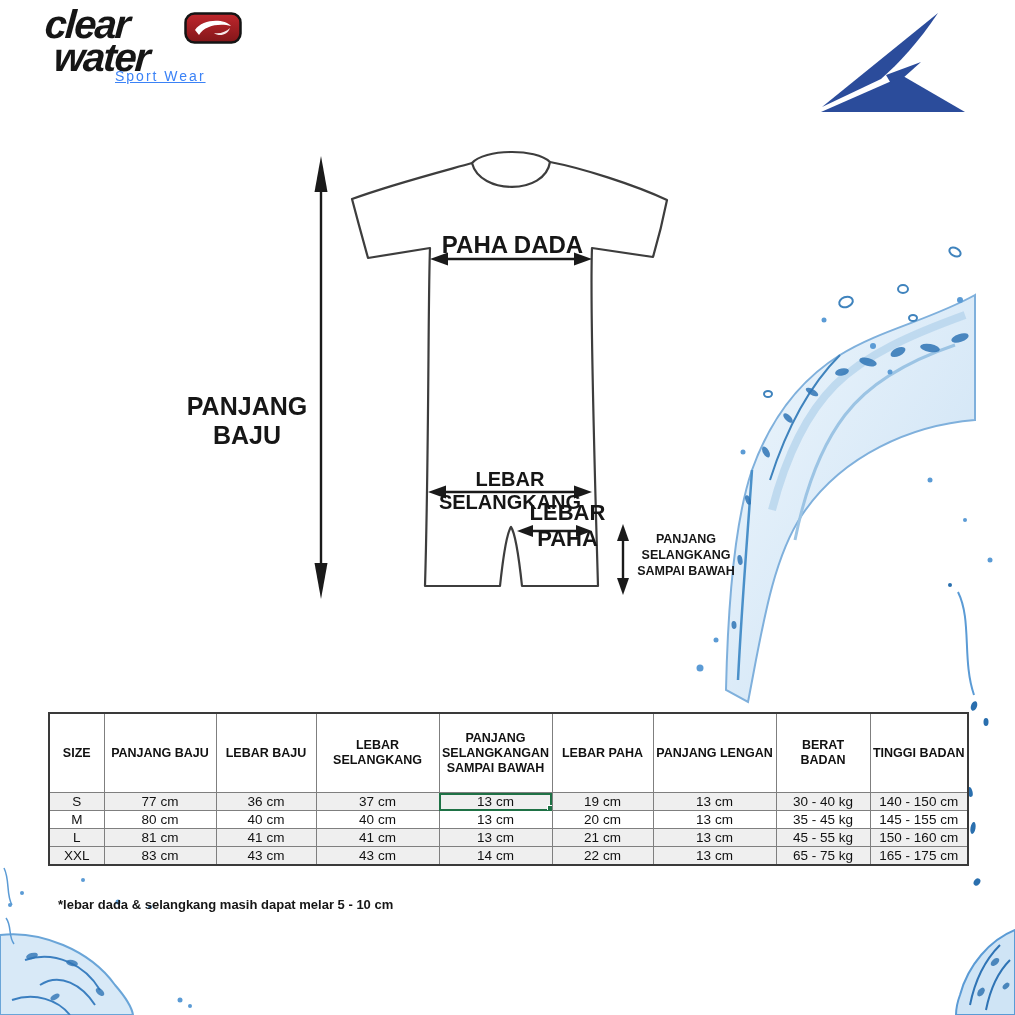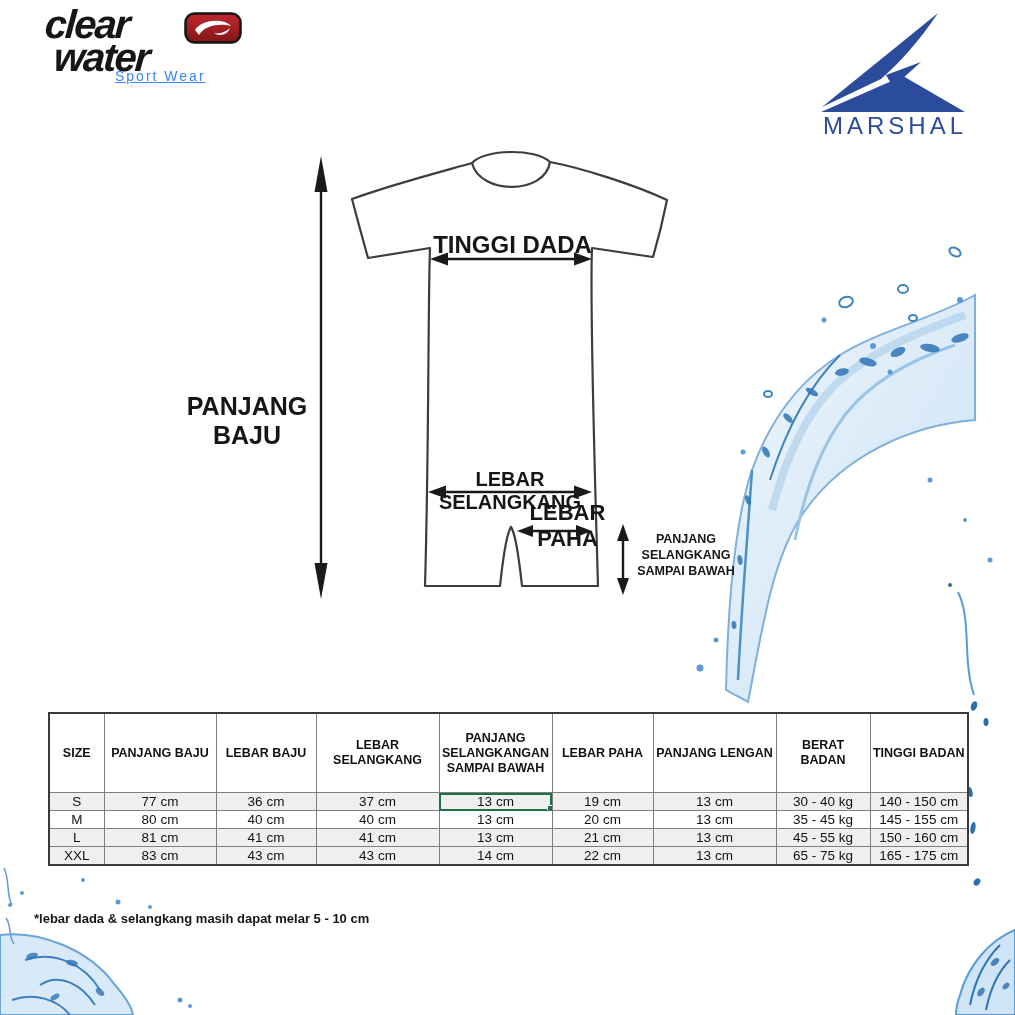--- a/index.html
+++ b/index.html
@@ -35,21 +35,21 @@
   .size-table th,.size-table td{border:1px solid #7f7f7f;text-align:center;
                    vertical-align:middle;padding:0 2px;overflow:hidden;}
   .size-table th{height:78px;font-size:12.5px;font-weight:bold;line-height:15px;background:#fff;}
   .size-table td{height:17px;font-size:13.5px;}
   .size-table tr.alt td{background:#efefef;}
   td.hl{outline:2px solid #1e7145;outline-offset:-2px;position:relative;}
   td.hl::after{content:"";position:absolute;right:-2px;bottom:-2px;width:5px;height:5px;
                background:#1e7145;border:1px solid #fff;z-index:2;}
 
   
-  .footnotes{left:34px;top:897px;z-index:3;margin-top:14px;}
+  .footnotes{left:58px;top:897px;z-index:3;}
   .footnote{font-size:13px;font-weight:bold;color:#161616;height:22.5px;}
 
   svg{display:block;}
   .layer0{left:0;top:0;z-index:0;}
   .layer1{left:0;top:0;z-index:1;}
   .z2{z-index:2;}
 </style>
 </head>
 <body>
 
@@ -219,28 +219,27 @@
   </div>
 
   <div class="abs marshal z2">
     <svg width="160" height="102" viewBox="0 0 160 102">
       <g fill="#2b4c9b">
         <path d="M7 95 L123 1 C103 31 84 51 66 67 Z"></path>
         <path d="M71 63 L106 50 L78 75 Z"></path>
         <path d="M6 100 L150 100 L88 64 Z"></path>
       </g>
     </svg>
-    <div class="marshal-text">MARSHAL</div>
   </div>
 
   <div class="abs dlabel lbl-panjang-baju z2">
     <div>PANJANG</div>
     <div>BAJU</div>
   </div>
-  <div class="abs dlabel lbl-lebar-dada z2">TINGGI DADA</div>
+  <div class="abs dlabel lbl-lebar-dada z2">PAHA DADA</div>
   <div class="abs dlabel lbl-lebar-selangkang z2">LEBAR SELANGKANG</div>
   <div class="abs dlabel lbl-lebar-paha z2">LEBAR PAHA</div>
   <div class="abs dlabel lbl-psb z2">
     <div>PANJANG</div>
     <div>SELANGKANG</div>
     <div>SAMPAI BAWAH</div>
   </div>
 
   <div class="abs size-table-wrap">
     <table class="size-table">

